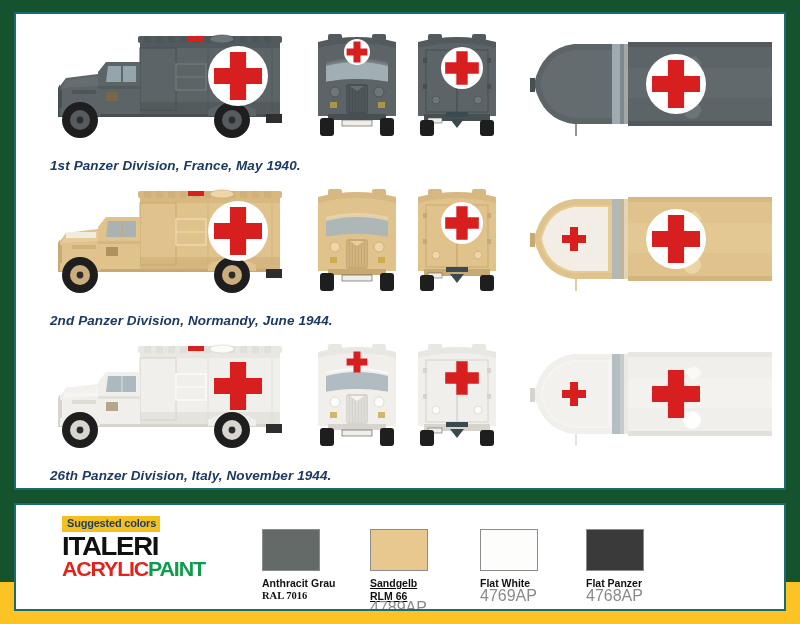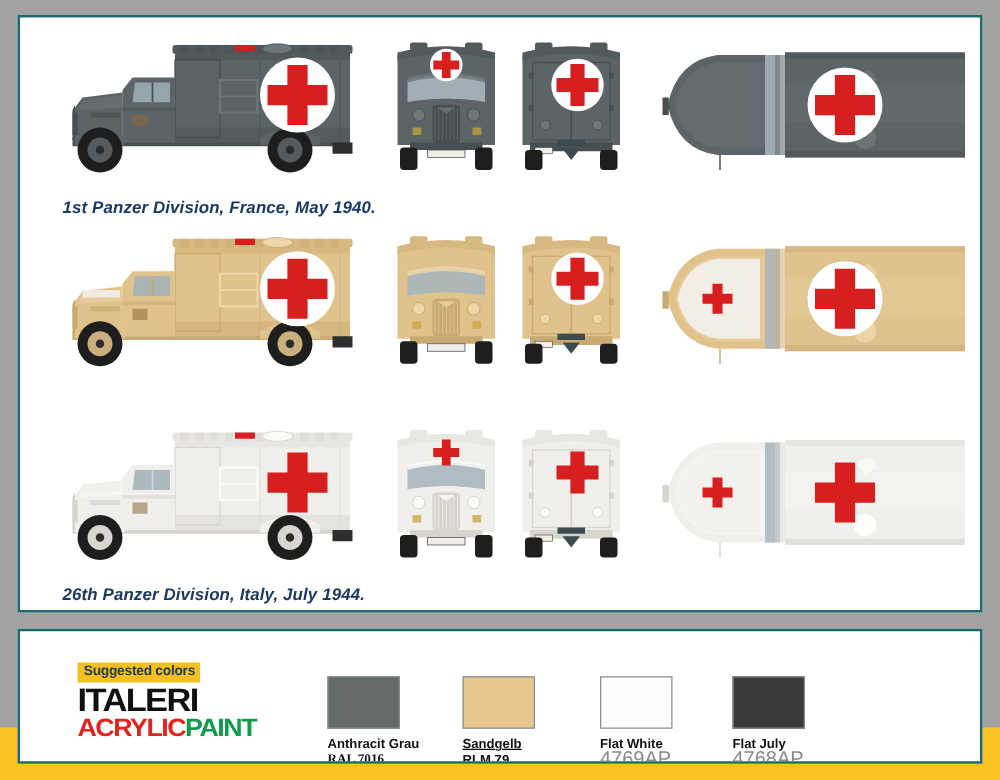--- a/index.html
+++ b/index.html
@@ -3,21 +3,21 @@
 <meta charset="utf-8">
 <style>
   * { box-sizing: border-box; margin: 0; padding: 0; }
   html, body {
     width: 800px; height: 624px;
     background: #fbc424;
     font-family: "Liberation Sans", sans-serif;
     overflow: hidden;
   }
 
-  .page { position: relative; width: 800px; height: 582px; background: #a3a3a3; }
+  .page { position: relative; width: 800px; height: 582px; background: #14532d; }
 
   
   .panel {
     position: absolute;
     background: #ffffff;
     border: 2px solid #1d6a6e;
     overflow: hidden;
   }
   #illustration-panel { left: 14px; top: 12px; width: 772px; height: 478px; }
   #legend-panel       { left: 14px; top: 503px; width: 772px; height: 108px; }
@@ -45,21 +45,21 @@
   .view-side  { left: 20px;  width: 260px; height: 120px; }
   .view-front { left: 296px; width: 90px;  height: 120px; }
   .view-rear  { left: 396px; width: 90px;  height: 120px; }
   .view-top   { left: 500px; width: 262px; height: 120px; }
 
   .view svg { width: 100%; height: 100%; display: block; }
 
   
   .logo-block {
     position: absolute;
-    left: 46px; top: 22px;
+    left: 46px; top: 8px;
     width: 128px;
   }
   .logo-suggested {
     background: #f4c020;
     color: #1f3b5c;
     font-size: 11px;
     font-weight: bold;
     padding: 1px 4px 2px 5px;
     display: inline-block;
     letter-spacing: -0.2px;
@@ -79,21 +79,21 @@
     font-size: 20px;
     font-weight: bold;
     letter-spacing: -1.1px;
     line-height: 21px;
     transform: scaleX(1.07);
     transform-origin: left center;
   }
   .logo-acrylic { color: #e0231c; }
   .logo-paint   { color: #0f9b4c; }
 
-  .swatch-group { position: absolute; top: 24px; margin-top: 12px; }
+  .swatch-group { position: absolute; top: 24px; }
   .swatch-chip {
     width: 58px; height: 42px;
     border: 1px solid #8c8c8c;
   }
   .swatch-name {
     font-size: 10.5px;
     font-weight: bold;
     color: #111111;
     line-height: 12.5px;
     margin-top: 6px;
@@ -435,20 +435,21 @@
     <circle cx="176" cy="86" r="9" fill="#eed6a9" opacity=".9"></circle>
 
     <rect x="14" y="54" width="5" height="14" fill="#c8a972"></rect>
     <line x1="60" y1="100" x2="60" y2="112" stroke="#c8a972" stroke-width="1.2"></line>
 
     <circle cx="160" cy="60" r="30" fill="#ffffff"></circle>
             <path d="M151.9,36 H168.1 V51.9 H184 V68.1 H168.1 V84
           H151.9 V68.1 H136 V51.9 H151.9 Z" fill="#d81f20"></path>
   </svg>
         </div>
+      <div class="caption">2nd Panzer Division, Normandy, June 1944.</div>
     </div>
 
     <div class="scheme-row row-2">
       <div class="view view-side">
   <svg viewBox="0 0 260 120" preserveAspectRatio="xMidYMid meet">
 
     <rect x="22" y="86" width="222" height="7" fill="#d6d4cd"></rect>
 
     <rect x="104" y="18" width="140" height="72" fill="#f0efeb"></rect>
     <rect x="104" y="18" width="140" height="6" fill="#e8e7e2"></rect>
@@ -600,21 +601,21 @@
     <path d="M168,36 l12,-4 l6,8 l-10,6 Z" fill="#fbfbf9" opacity=".8"></path>
     <circle cx="176" cy="86" r="9" fill="#ffffff" opacity=".9"></circle>
 
     <rect x="14" y="54" width="5" height="14" fill="#d6d4cd"></rect>
     <line x1="60" y1="100" x2="60" y2="112" stroke="#d6d4cd" stroke-width="1.2"></line>
 
     <path d="M151.9,36 H168.1 V51.9 H184 V68.1 H168.1 V84
           H151.9 V68.1 H136 V51.9 H151.9 Z" fill="#d81f20"></path>
   </svg>
         </div>
-      <div class="caption">26th Panzer Division, Italy, July 1944.</div>
+      <div class="caption">26th Panzer Division, Italy, November 1944.</div>
     </div>
 
   </div>
 
   <div class="panel" id="legend-panel">
 
     <div class="logo-block">
       <div class="logo-suggested">Suggested colors</div>
       <div class="logo-italeri">ITALERI</div>
       <div class="logo-acrylicpaint"><span class="logo-acrylic">ACRYLIC</span><span class="logo-paint">PAINT</span></div>
@@ -622,30 +623,30 @@
 
     <div id="swatches">
         <div class="swatch-group" style="left: 246px;">
           <div class="swatch-chip" style="background: rgb(99, 106, 104);"></div>
           <div class="swatch-name">Anthracit Grau</div>
           <div class="swatch-name" style="margin-top: 0px; font-family: Liberation Serif, serif;">RAL 7016</div>
         </div>
         <div class="swatch-group" style="left: 354px; text-decoration: underline;">
           <div class="swatch-chip" style="background: rgb(232, 200, 143);"></div>
           <div class="swatch-name">Sandgelb</div>
-          <div class="swatch-name" style="margin-top: 0px;">RLM 79</div>
+          <div class="swatch-name" style="margin-top: 0px;">RLM 66</div>
           <div class="swatch-code">4789AP</div>
         </div>
         <div class="swatch-group" style="left: 464px;">
           <div class="swatch-chip" style="background: rgb(253, 253, 251);"></div>
           <div class="swatch-name">Flat White</div>
           <div class="swatch-code">4769AP</div>
         </div>
         <div class="swatch-group" style="left: 570px;">
           <div class="swatch-chip" style="background: rgb(58, 58, 58);"></div>
-          <div class="swatch-name">Flat July</div>
+          <div class="swatch-name">Flat Panzer</div>
           <div class="swatch-code">4768AP</div>
         </div>
       </div>
 
   </div>
 
 </div>
 
 </body></html>

